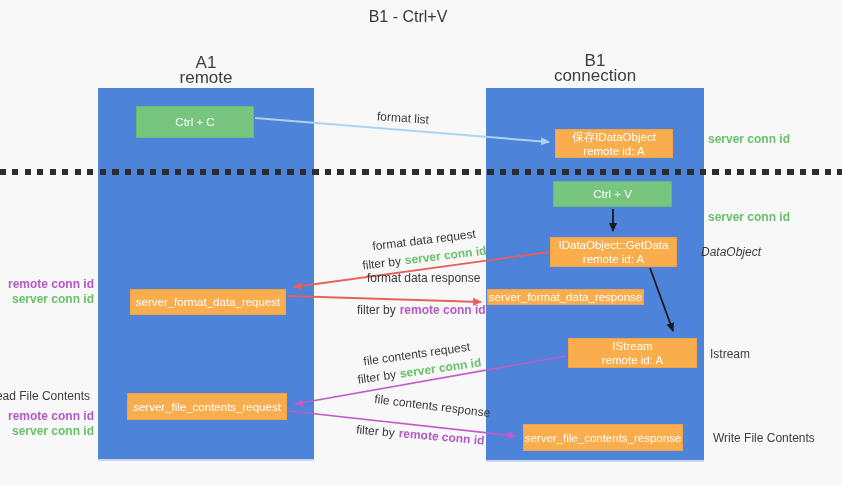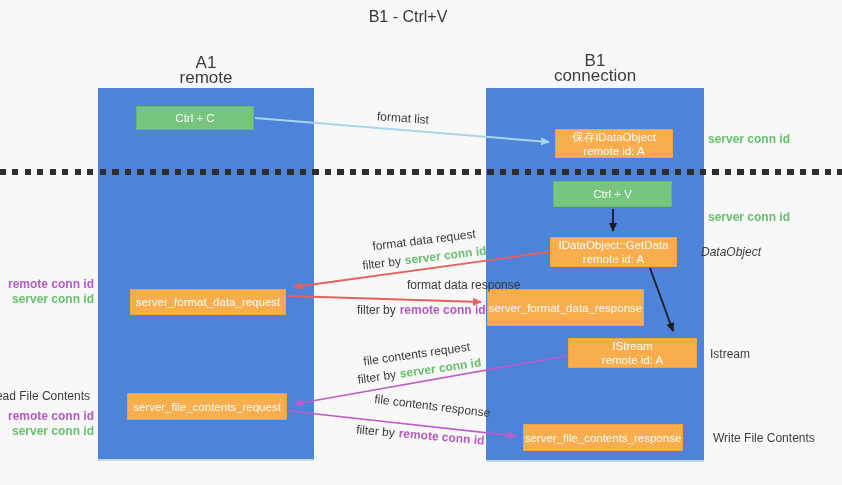--- a/index.html
+++ b/index.html
@@ -32,42 +32,42 @@
   .arrow-purple{stroke:var(--arrow-purple);stroke-width:1.6;fill:none;}
   .head-blue{fill:var(--arrow-blue);} .head-black{fill:var(--arrow-black);}
   .head-red{fill:var(--arrow-red);} .head-purple{fill:var(--arrow-purple);}
 
   .node{position:absolute;z-index:5;display:flex;flex-direction:column;align-items:center;
         justify-content:center;color:#fff;font-size:11.5px;line-height:14px;text-align:center;
         box-sizing:border-box;}
   .green{background:var(--box-green);border:1px solid #6ab873;}
   .orange{background:var(--box-orange);border:1px solid #f2a242;}
 
-  #box-ctrl-c{left:136px;top:106px;width:118px;height:24px;}
+  #box-ctrl-c{left:136px;top:106px;width:118px;height:32px;}
   #box-save-idataobject{left:555px;top:129px;width:118px;height:29px;}
   #box-ctrl-v{left:553px;top:181px;width:119px;height:26px;}
   #box-getdata{left:550px;top:237px;width:127px;height:30px;}
   #box-format-request{left:130px;top:264px;width:156px;height:26px;margin-top:25px;}
-  #box-format-response{left:487px;top:289px;width:157px;height:37px;}
+  #box-format-response{left:487px;top:289px;width:157px;height:16px;}
   #box-istream{left:568px;top:338px;width:129px;height:30px;}
   #box-file-request{left:127px;top:393px;width:160px;height:27px;}
   #box-file-response{left:523px;top:424px;width:160px;height:27px;}
 
   .flow-label{position:absolute;z-index:6;white-space:nowrap;font-size:12px;color:var(--text-dark);}
   .green-txt{color:var(--label-green);font-weight:bold;}
   .purple-txt{color:var(--label-purple);font-weight:bold;}
   .side-label{position:absolute;z-index:6;white-space:nowrap;font-size:12px;color:#3d3d3d;}
   .side-label.bold-green{color:var(--label-green);font-weight:bold;}
   .side-label.bold-purple{color:var(--label-purple);font-weight:bold;}
   .gap{margin-right:4px;}
 
   #lbl-format-list{left:377px;top:111px;transform:rotate(4deg);}
   #lbl-format-data-request{left:372px;top:233px;transform:rotate(-7deg);}
   #lbl-filter-server-1{left:362px;top:251px;transform:rotate(-7deg);}
-  #lbl-format-data-response{left:367px;top:278px;margin-left:40px;}
+  #lbl-format-data-response{left:367px;top:271px;}
   #lbl-filter-remote-1{left:357px;top:303px;}
   #lbl-file-contents-request{left:363px;top:347px;transform:rotate(-8deg);}
   #lbl-filter-server-2{left:357px;top:364px;transform:rotate(-8deg);}
   #lbl-file-contents-response{left:374px;top:399px;transform:rotate(7deg);}
   #lbl-filter-remote-2{left:356px;top:428px;transform:rotate(5deg);}
 
   #lbl-server-conn-top{left:708px;top:132px;}
   #lbl-server-conn-mid{left:708px;top:210px;}
   #lbl-dataobject{left:701px;top:245px;font-style:italic;}
   #lbl-istream{left:710px;top:347px;}

